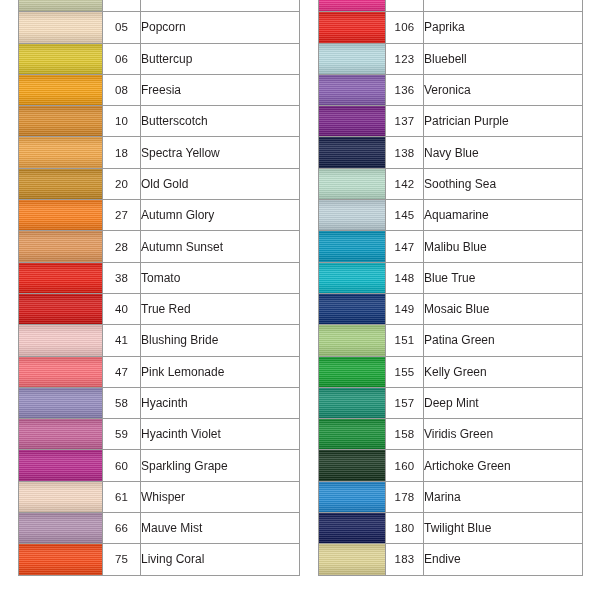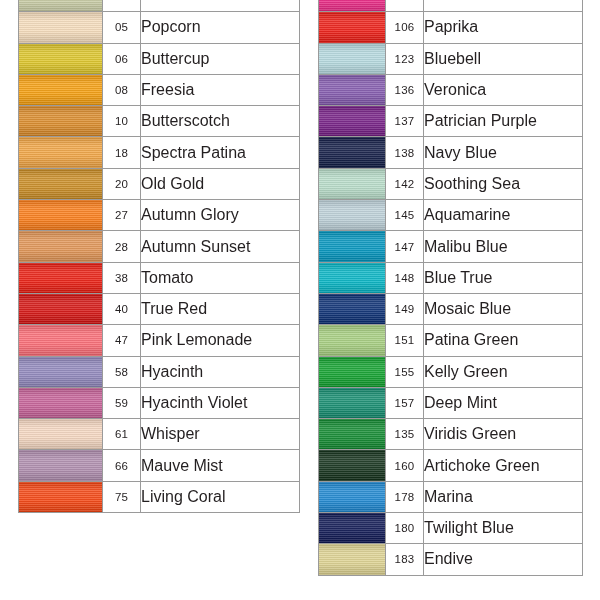--- a/index.html
+++ b/index.html
@@ -78,21 +78,21 @@
     width: 38px;
     text-align: center;
     font-size: 11.5px;
     color: #231f20;
     letter-spacing: 0.2px;
   }
 
   
   .c-name {
     padding-left: 9px;
-    font-size: 16px;
+    font-size: 12px;
     color: #231f20;
     white-space: nowrap;
     overflow: hidden;
   }
 </style>
 </head>
 <body>
 
 <div id="sheet">
 
@@ -131,21 +131,21 @@
             <span class="swatch" style="background: rgb(217, 137, 39);"></span>
           </td>
           <td class="c-num">10</td>
           <td class="c-name">Butterscotch</td>
         </tr>
         <tr>
           <td class="c-swatch">
             <span class="swatch" style="background: rgb(240, 163, 65);"></span>
           </td>
           <td class="c-num">18</td>
-          <td class="c-name">Spectra Patina</td>
+          <td class="c-name">Spectra Yellow</td>
         </tr>
         <tr>
           <td class="c-swatch">
             <span class="swatch" style="background: rgb(201, 139, 34);"></span>
           </td>
           <td class="c-num">20</td>
           <td class="c-name">Old Gold</td>
         </tr>
         <tr>
           <td class="c-swatch">
@@ -170,20 +170,27 @@
         </tr>
         <tr>
           <td class="c-swatch">
             <span class="swatch" style="background: rgb(212, 17, 15);"></span>
           </td>
           <td class="c-num">40</td>
           <td class="c-name">True Red</td>
         </tr>
         <tr>
           <td class="c-swatch">
+            <span class="swatch" style="background: rgb(243, 198, 196);"></span>
+          </td>
+          <td class="c-num">41</td>
+          <td class="c-name">Blushing Bride</td>
+        </tr>
+        <tr>
+          <td class="c-swatch">
             <span class="swatch" style="background: rgb(250, 106, 116);"></span>
           </td>
           <td class="c-num">47</td>
           <td class="c-name">Pink Lemonade</td>
         </tr>
         <tr>
           <td class="c-swatch">
             <span class="swatch" style="background: rgb(143, 134, 187);"></span>
           </td>
           <td class="c-num">58</td>
@@ -191,20 +198,27 @@
         </tr>
         <tr>
           <td class="c-swatch">
             <span class="swatch" style="background: rgb(197, 95, 150);"></span>
           </td>
           <td class="c-num">59</td>
           <td class="c-name">Hyacinth Violet</td>
         </tr>
         <tr>
           <td class="c-swatch">
+            <span class="swatch" style="background: rgb(181, 35, 138);"></span>
+          </td>
+          <td class="c-num">60</td>
+          <td class="c-name">Sparkling Grape</td>
+        </tr>
+        <tr>
+          <td class="c-swatch">
             <span class="swatch" style="background: rgb(244, 214, 192);"></span>
           </td>
           <td class="c-num">61</td>
           <td class="c-name">Whisper</td>
         </tr>
         <tr>
           <td class="c-swatch">
             <span class="swatch" style="background: rgb(174, 140, 173);"></span>
           </td>
           <td class="c-num">66</td>
@@ -317,21 +331,21 @@
           <td class="c-swatch">
             <span class="swatch" style="background: rgb(18, 139, 110);"></span>
           </td>
           <td class="c-num">157</td>
           <td class="c-name">Deep Mint</td>
         </tr>
         <tr>
           <td class="c-swatch">
             <span class="swatch" style="background: rgb(16, 137, 47);"></span>
           </td>
-          <td class="c-num">135</td>
+          <td class="c-num">158</td>
           <td class="c-name">Viridis Green</td>
         </tr>
         <tr>
           <td class="c-swatch">
             <span class="swatch" style="background: rgb(18, 48, 26);"></span>
           </td>
           <td class="c-num">160</td>
           <td class="c-name">Artichoke Green</td>
         </tr>
         <tr>

